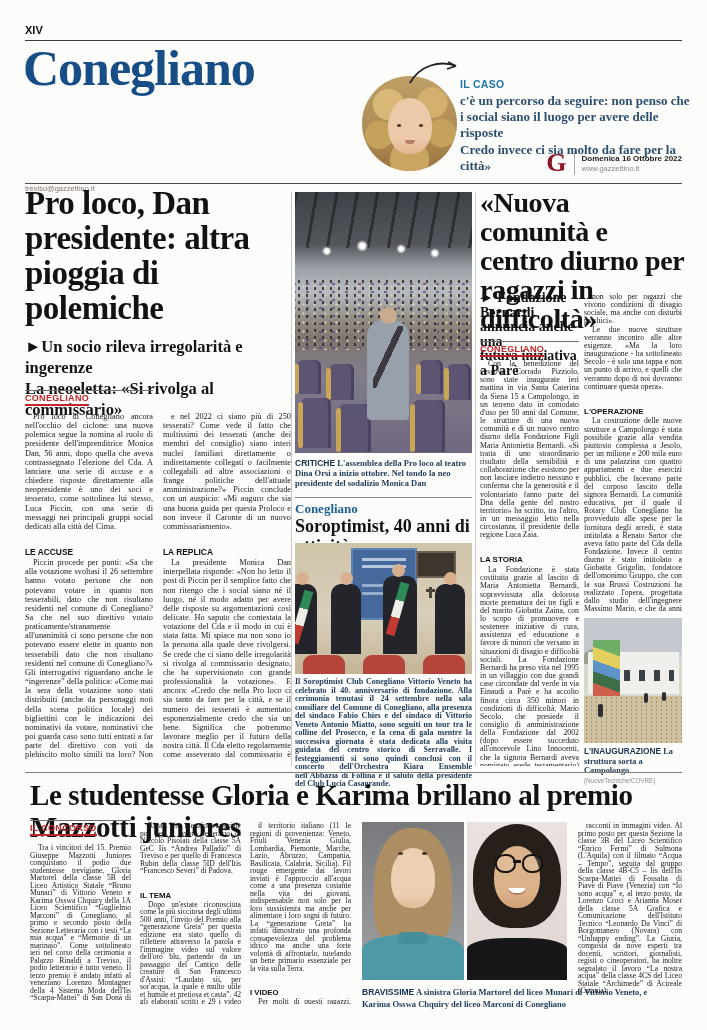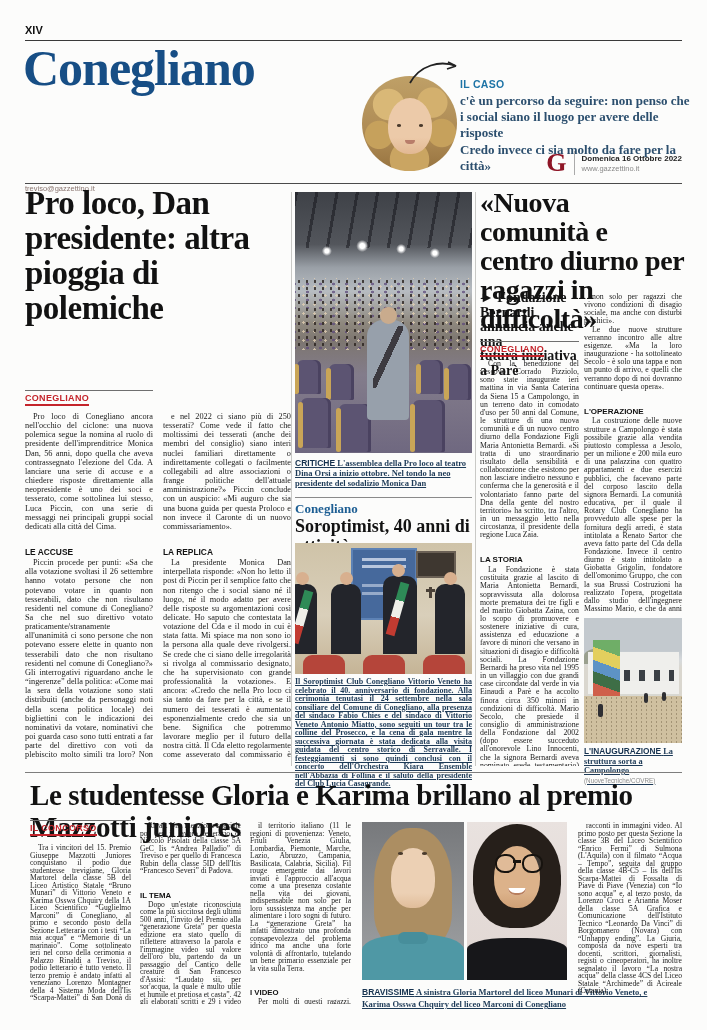--- a/index.html
+++ b/index.html
@@ -48,21 +48,21 @@
   .bh{margin:17px 0 1px;font-family:"Liberation Sans",sans-serif;font-weight:bold;color:#111;}
   .byline{text-align:right;font-weight:bold;margin-top:2px;}
   .proloco-text .bp{font-size:8.3px;line-height:9.15px;}
   .proloco-text .bh{font-size:8.4px;line-height:9px;}
   .bern-text .bp{font-size:7.8px;line-height:8.15px;}
   .bern-text .bh{font-size:8px;line-height:8.6px;}
   .mazz-text .bp{font-size:7.6px;line-height:7.5px;}
   .mazz-text .bh{font-size:7.8px;line-height:8.4px;}
   .mazz-text .byline{font-size:11px;margin-top:48px;}
 
-  .caption{color:#1d3a57;font-weight:bold;text-decoration:underline;}
+  .caption{color:#1d3a57;font-weight:bold;}
   .cap-label{font-family:"Liberation Sans",sans-serif;color:#16324f;}
   .cap-credit{font:6.3px "Liberation Sans",sans-serif;color:#8d8d8d;font-weight:normal;}
 
   
   .ph{position:absolute;overflow:hidden;}
   .ph-teatro{background:linear-gradient(180deg,#3e4147 0,#53565c 20%,#9aa0a7 29%,#b7bcc1 38%,#8f897f 50%,#7d7670 57%,#837c8b 70%,#6f6880 100%);}
   .pt-beams{position:absolute;left:0;top:0;right:0;height:56px;
     background:repeating-linear-gradient(100deg,rgba(18,18,24,.5) 0 3px,transparent 3px 20px);}
   .pt-lights{position:absolute;left:0;top:38px;right:0;height:42px;
     background-image:radial-gradient(circle at 18% 50%,#fff 0 2px,transparent 5px),
@@ -163,20 +163,24 @@
       <b class="dl-date">Domenica 16 Ottobre 2022</b>
       <i class="dl-site">www.gazzettino.it</i>
     </span>
   </div>
   <div class="rule" style="left:25px;width:657px;top:183px;background:#4a4a4a;"></div>
 
   <div class="vrule" style="left:291px;top:192px;height:574px;"></div>
   <div class="vrule" style="left:475px;top:192px;height:574px;"></div>
 
   <h2 class="hl abs" style="left:25px;top:186px;width:266px;font-size:33px;line-height:35px;letter-spacing:-0.5px;">Pro loco, Dan presidente: altra pioggia di polemiche</h2>
+  <div class="abs" style="left:25px;top:336px;width:266px;font:bold 16.5px/21px 'Liberation Serif',serif;color:#141414;">
+    <div>►Un socio rileva irregolarità e ingerenze</div>
+    <div>La neoeletta: «Si rivolga al commissario»</div>
+  </div>
   <div class="kicker abs" style="left:25px;top:390px;width:128px;">
     <span>CONEGLIANO</span>
   </div>
   <div class="acol proloco-text" style="left:25px;top:412px;width:128px;height:348px;">
     <p class="bp">Pro loco di Conegliano ancora nell'occhio del ciclone: una nuova polemica segue la nomina al ruolo di presidente dell'imprenditrice Monica Dan, 56 anni, dopo quella che aveva contrassegnato l'elezione del Cda. A lanciare una serie di accuse e a chiedere risposte direttamente alla neopresidente è uno dei soci e tesserato, come sottolinea lui stesso, Luca Piccin, con una serie di messaggi nei principali gruppi social dedicati alla città del Cima.</p>
     <h4 class="bh">LE ACCUSE</h4>
     <p class="bp">Piccin procede per punti: «Sa che alla votazione svoltasi il 26 settembre hanno votato persone che non potevano votare in quanto non tesserabili, dato che non risultano residenti nel comune di Conegliano? Sa che nel suo direttivo votato praticamente/stranamente all'unanimità ci sono persone che non potevano essere elette in quanto non tesserabili dato che non risultano residenti nel comune di Conegliano?» Gli interrogativi riguardano anche le “ingerenze” della politica: «Come mai la sera della votazione sono stati distribuiti (anche da personaggi noti della scena politica locale) dei bigliettini con le indicazioni dei nominativi da votare, nominativi che poi guarda caso sono tutti entrati a far parte del direttivo con voti da plebiscito molto simili tra loro? Non le sembra strano che sino al 2020 il numero di tesserati alla Pro loco di Conegliano non raggiungesse le 40 persone</p>
   </div>
   <div class="acol proloco-text" style="left:163px;top:412px;width:128px;height:348px;">
     <p class="bp">e nel 2022 ci siano più di 250 tesserati? Come vede il fatto che moltissimi dei tesserati (anche dei membri del consiglio) siano interi nuclei familiari direttamente o indirettamente collegati o facilmente collegabili ad altre associazioni o frange politiche dell'attuale amministrazione?» Piccin conclude con un auspicio: «Mi auguro che sia una buona guida per questa Proloco e non invece il Caronte di un nuovo commissariamento».</p>

